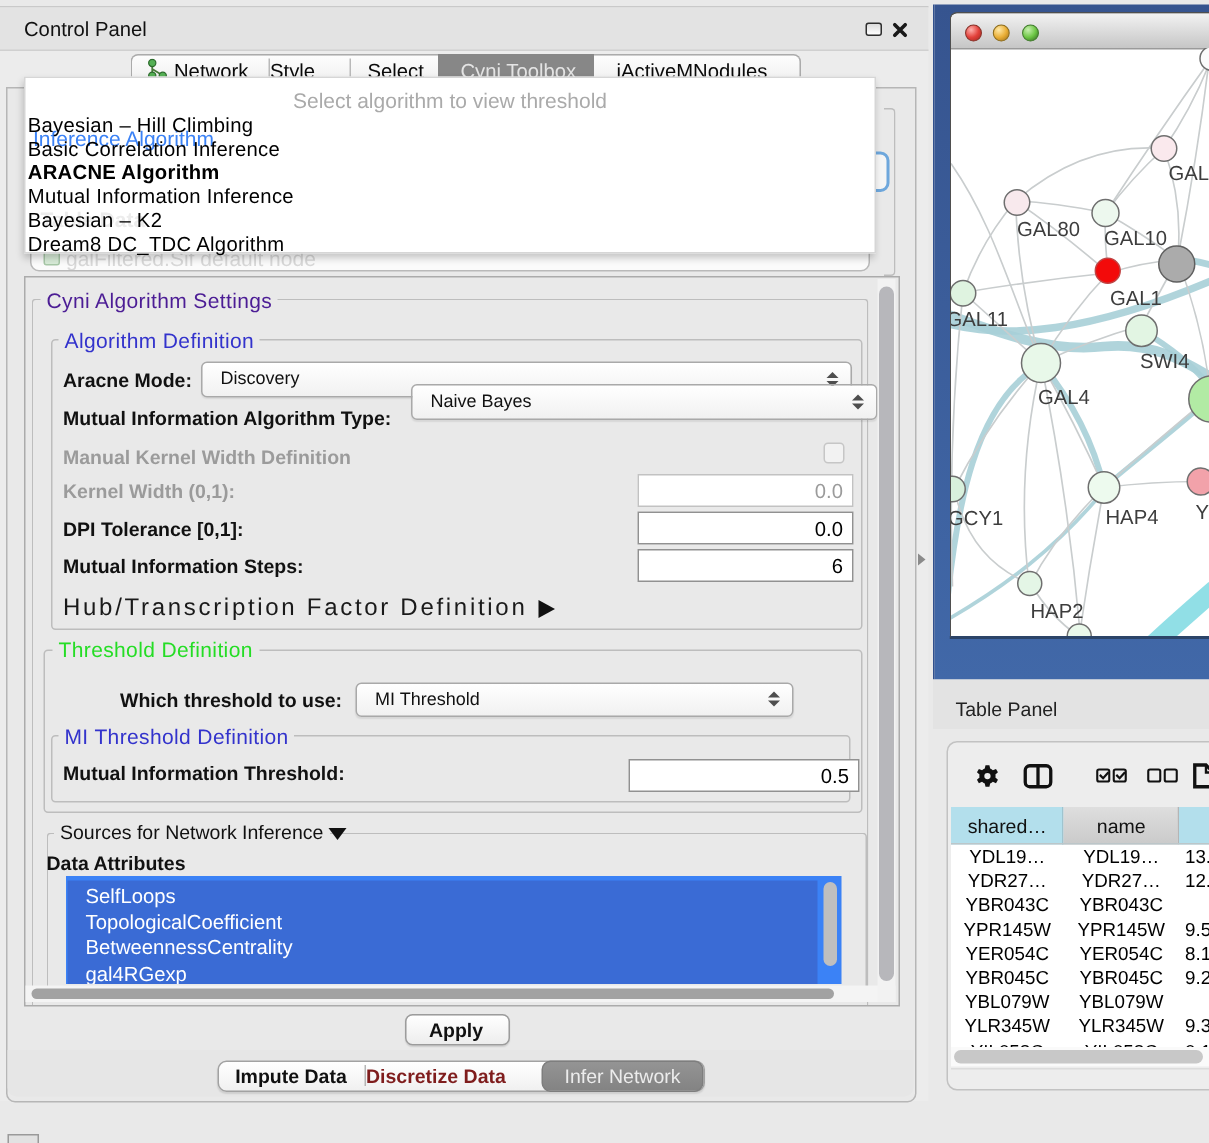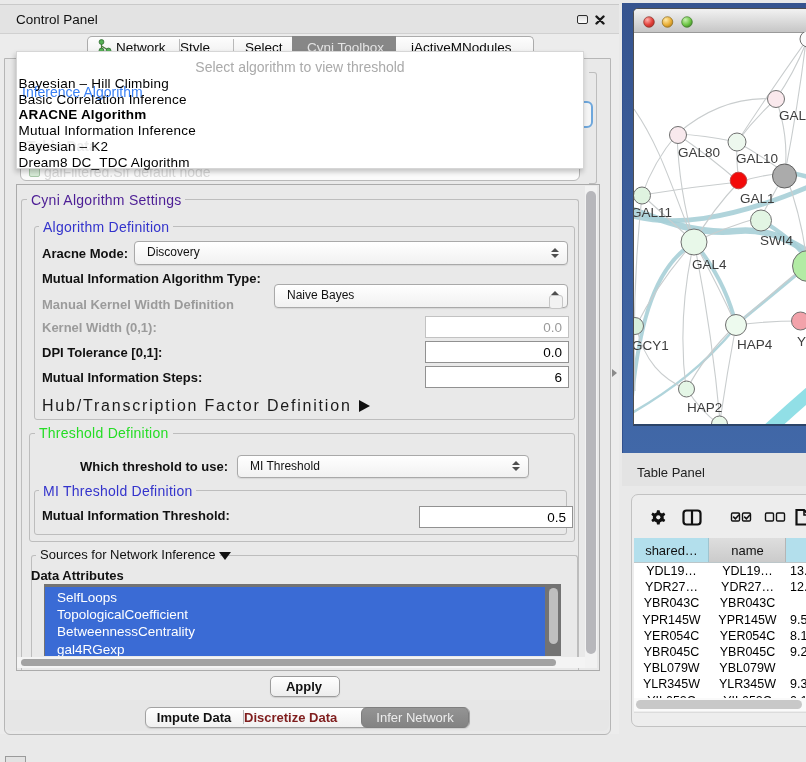--- a/index.html
+++ b/index.html
@@ -59,21 +59,21 @@
 <div class="lbl" style="left:42px;top:246px;">Aracne Mode:</div>
 <div class="combo" style="left:134px;top:241px;width:432px;height:22px;">
   <span class="ct">Discovery</span>
   <span class="arr">
       <span class="up"></span>
       <span class="dn"></span>
     </span>
 </div>
 
 <div class="lbl" style="left:42px;top:271px;">Mutual Information Algorithm Type:</div>
-<div class="combo" style="left:274px;top:284px;width:292px;height:22px;">
+<div class="combo" style="left:274px;top:256px;width:292px;height:22px;padding-left:17px;">
   <span class="ct">Naive Bayes</span>
   <span class="arr">
       <span class="up"></span>
       <span class="dn"></span>
     </span>
 </div>
 
 <div class="lbl" style="left:42px;top:297px;color:#9b9b9b;">Manual Kernel Width Definition</div>
 <div class="abs" style="left:549px;top:295px;width:12px;height:12px;background:#f2f2f2;border:1px solid #c6c6c6;border-radius:3px;"></div>
 
@@ -106,21 +106,21 @@
 
 <div class="lbl" style="left:42px;top:508px;">Mutual Information Threshold:</div>
 <div class="inp" style="left:419px;top:506px;width:140px;height:20px;">0.5</div>
 
 <div class="gbox" style="left:31px;top:555px;width:545px;height:110px;border-bottom:none;"></div>
 <div class="grouptitle" style="left:36px;top:548px;color:#111;font-size:13px;letter-spacing:0px;">Sources for Network Inference</div>
 <div class="abs" style="left:219px;top:552px;width:0;height:0;border-left:6px solid transparent;border-right:6px solid transparent;border-top:8px solid #111;"></div>
 
 <div class="lbl" style="left:31px;top:568px;">Data Attributes</div>
 
-<div class="abs" style="left:44px;top:584px;width:517px;height:72px;background:#737373;overflow:hidden;">
+<div class="abs" style="left:44px;top:584px;width:517px;height:72px;background:#3b82f6;overflow:hidden;">
   <div style="position:absolute;left:1px;top:3px;width:500px;height:69px;background:#3a6bd5;"></div>
   <div style="position:absolute;left:13px;top:5px;font-size:13.5px;color:#fff;line-height:17.2px;">SelfLoops<br>TopologicalCoefficient<br>BetweennessCentrality<br>gal4RGexp</div>
   <div style="position:absolute;left:505px;top:4px;width:9px;height:56px;background:#bfbfbf;border-radius:5px;"></div>
 </div>
 
 <div class="abs" style="left:17px;top:657px;width:580px;height:11px;background:#f4f4f4;"></div>
 <div class="abs" style="left:21px;top:659px;width:535px;height:7px;background:#a2a2a2;border-radius:4px;"></div>
 
 <div class="abs" style="left:585px;top:186px;width:12px;height:482px;background:#f2f2f2;"></div>
 <div class="abs" style="left:586px;top:191px;width:10px;height:463px;background:#b7b7bb;border-radius:5px;"></div>

